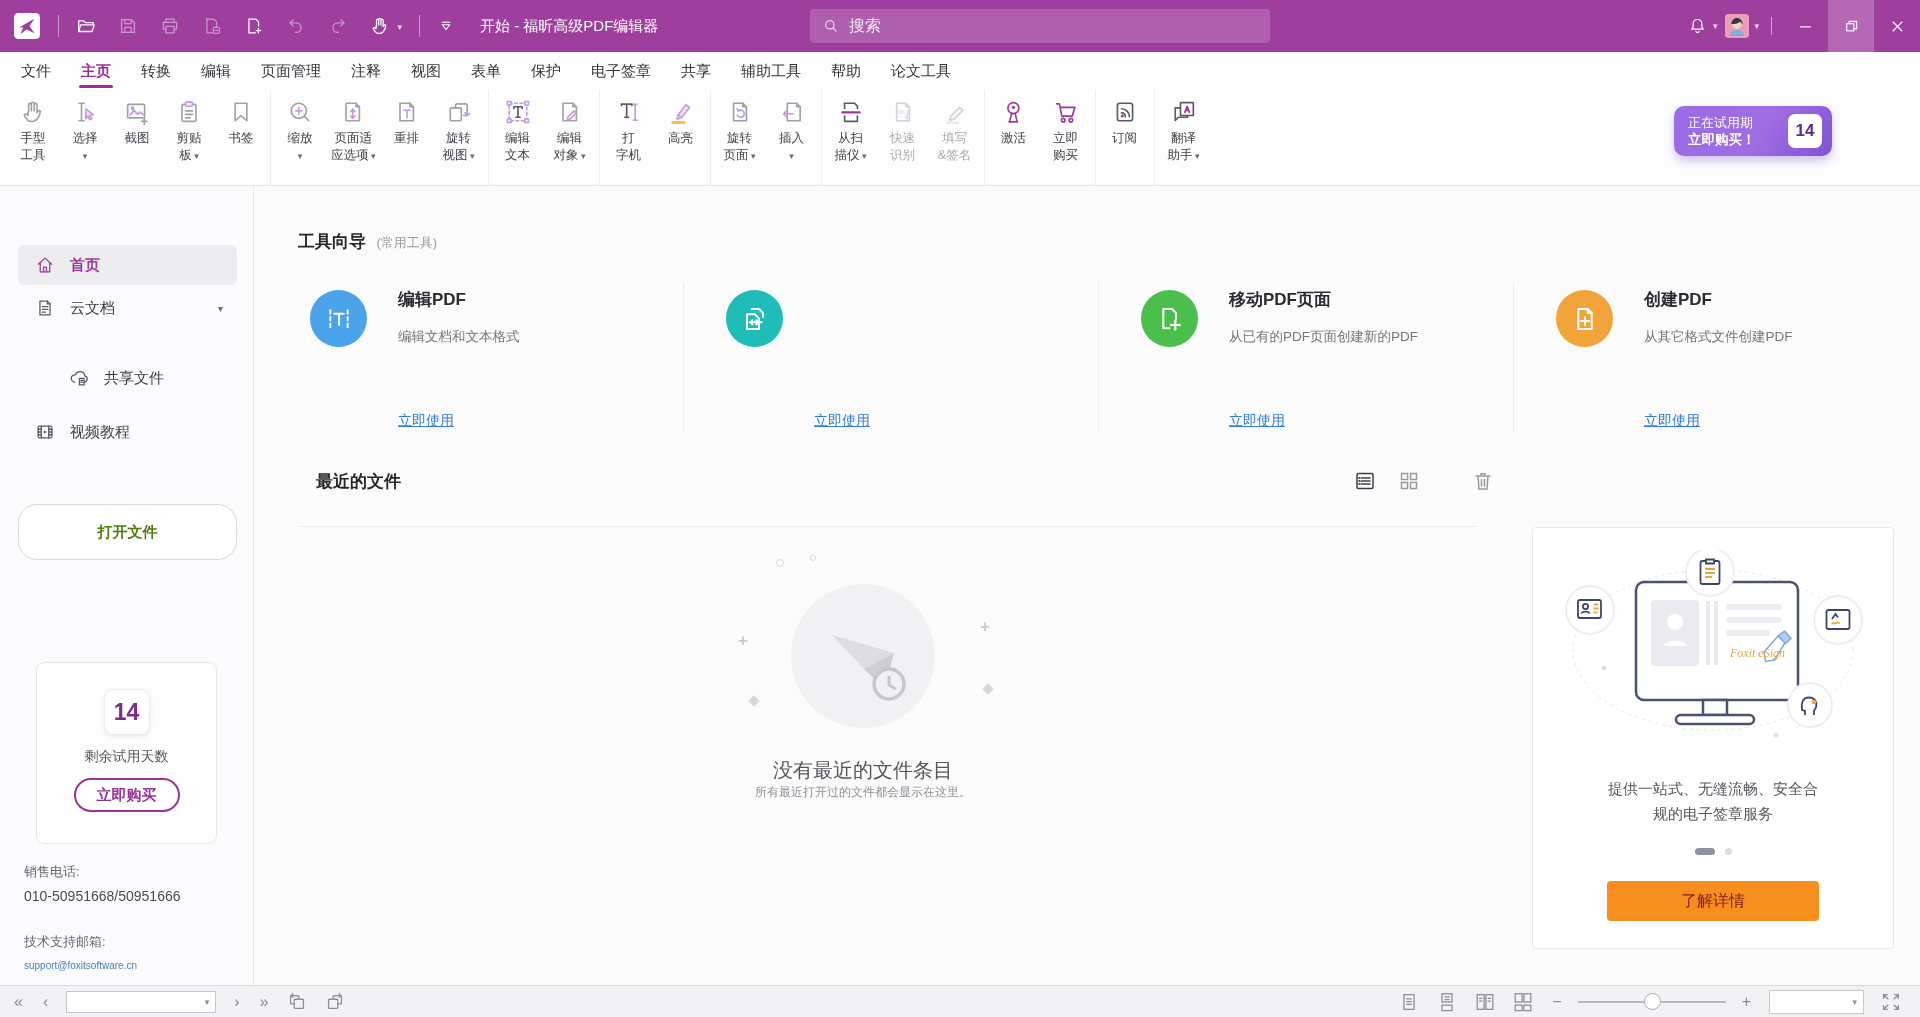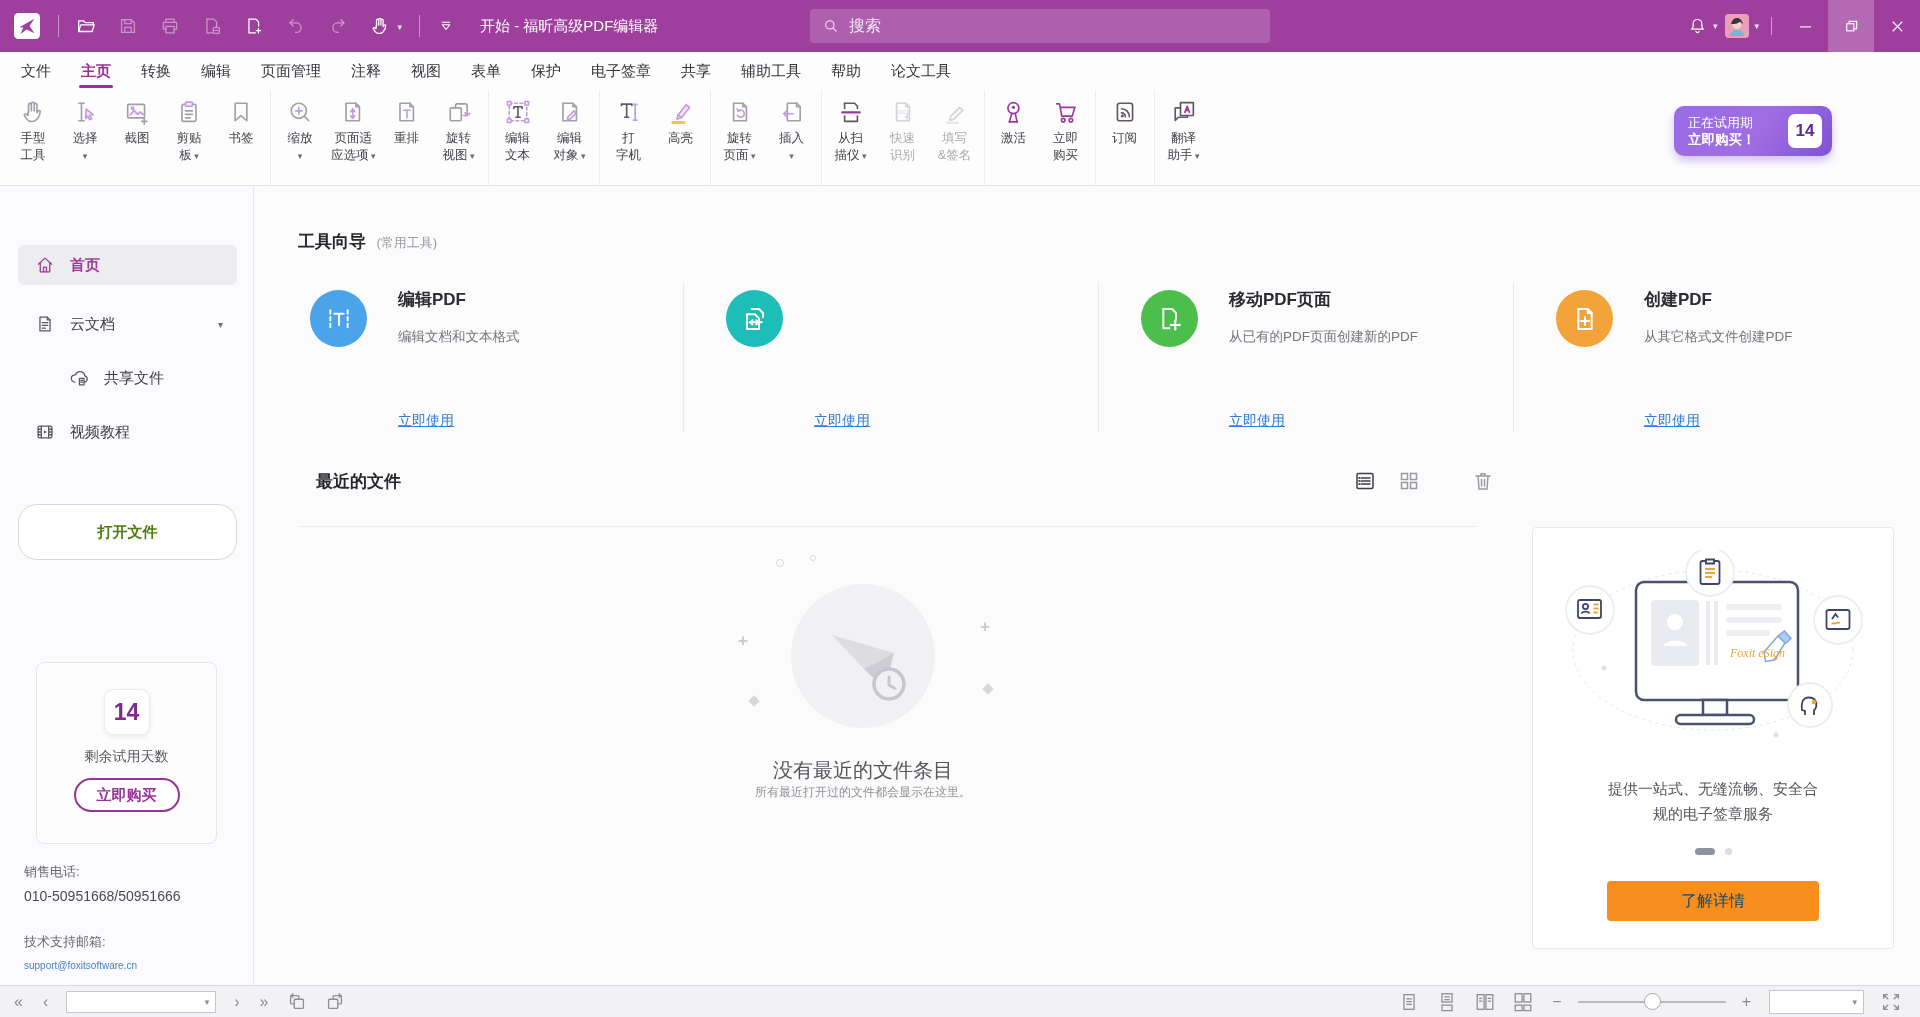--- a/index.html
+++ b/index.html
@@ -108,21 +108,21 @@
   .spk-diamond { width:8px; height:8px; background:#d6d6db; transform:rotate(45deg); }
 
   
   .esign-panel { position:absolute; right:26px; top:341px; width:362px; height:422px; background:#fff; border:1px solid #e8e8ec; border-radius:4px; }
   .esign-illus { position:relative; width:330px; height:210px; margin:22px auto 0; }
   .esign-brand { position:absolute; left:182px; top:96px; font-family:"Liberation Serif","DejaVu Serif",serif; font-style:italic; font-size:12px; color:#f0a43c; }
   .esign-text { text-align:center; font-size:15px; color:#56565e; line-height:25px; margin-top:16px; }
   .esign-dots { display:flex; align-items:center; justify-content:center; margin-top:22px; }
   .esign-dots .d1 { width:20px; height:7px; border-radius:4px; background:#8b93a3; }
   .esign-dots .d2 { width:7px; height:7px; border-radius:50%; background:#dcdce2; margin-left:10px; }
-  .esign-btn { margin:26px auto 0; width:212px; height:40px; background:#f78e1e; border-radius:4px; color:#0c4a6e; font-size:16px; display:flex; align-items:center; justify-content:center; }
+  .esign-btn { margin:26px auto 0; width:212px; height:40px; background:#f78e1e; border-radius:4px; color:#7f1d1d; font-size:16px; display:flex; align-items:center; justify-content:center; }
 
   
   .statusbar { position:absolute; left:0; right:0; bottom:0; height:32px; background:#f2f2f4; border-top:1px solid #d9d9de; display:flex; align-items:center; color:#8a8a90; }
   .sb-glyph { font-size:16px; color:#8a8a90; margin:0 10px; }
   .sb-combo { width:150px; height:22px; background:#fff; border:1px solid #c6c6cc; display:flex; align-items:center; margin:0 8px; position:relative; }
   .sb-combo .cv { flex:1; font-size:12px; color:#444; padding-left:6px; }
   .sb-combo .ccaret { font-size:9px; color:#8a8a90; margin-right:6px; }
   .sb-icon { width:22px; height:22px; margin:0 8px; }
   .sb-right { position:absolute; right:10px; top:0; height:32px; display:flex; align-items:center; }
   .zoom-track { position:relative; width:148px; height:2px; background:#b9b9bf; margin:0 6px; border-radius:1px; }
@@ -583,21 +583,21 @@
   <div class="side-item active" style="top: 59px;">
         <span class="icn">
           <svg viewBox="0 0 24 24" fill="none" stroke-width="1.4" stroke-linecap="round" stroke-linejoin="round">
             <path stroke="#9b3a9b" d="m4.8 11.2 7.2-6.7 7.2 6.7"></path>
             <path stroke="#9b3a9b" d="M6.8 9.4v10h10.4v-10"></path>
             <path stroke="#9b3a9b" d="M10.4 19.4v-5.2h3.2v5.2"></path>
           </svg>
         </span>
         <span>首页</span>
       </div>
-      <div class="side-item" style="top: 118px;">
+      <div class="side-item" style="top: 102px;">
         <span class="icn">
           <svg viewBox="0 0 24 24" fill="none" stroke-width="1.4" stroke-linecap="round" stroke-linejoin="round">
             <path stroke="#5a5a62" d="M6.5 4.5h8l3 3v12h-11z"></path>
             <path stroke="#5a5a62" d="M14.5 4.5v3h3"></path>
             <path stroke="#5a5a62" d="M9 10.5h6M9 13.5h6M9 16.5h3.5"></path>
           </svg>
         </span>
         <span>云文档</span>
         <span class="scaret">▾</span>
       </div>

